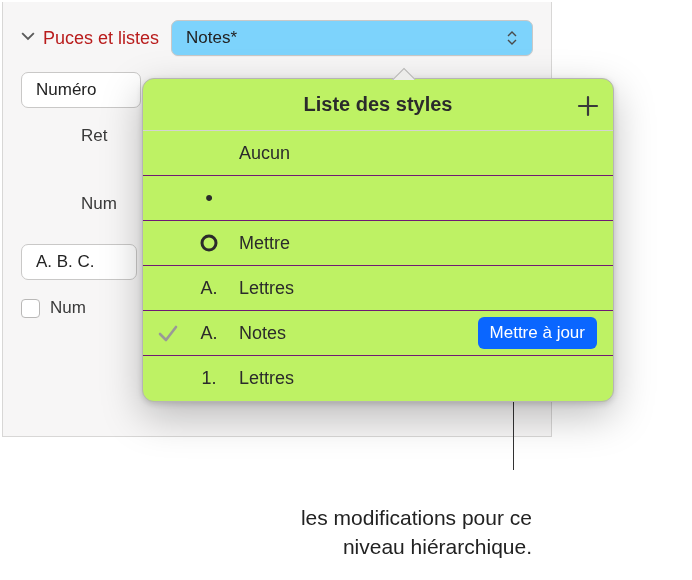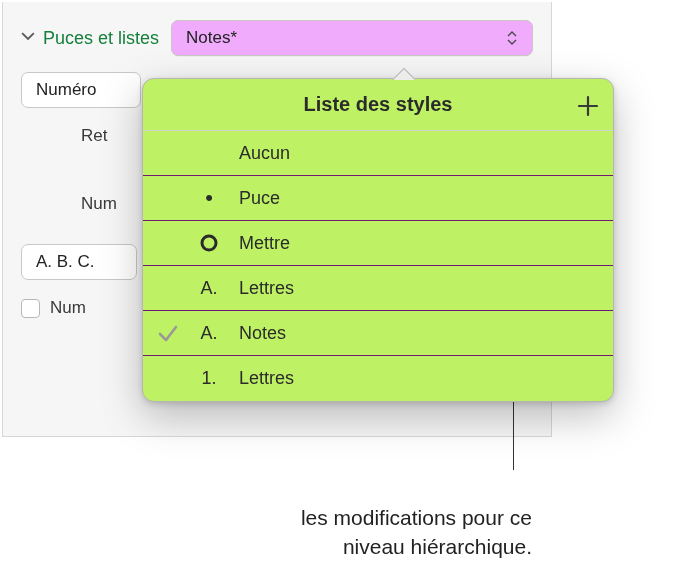--- a/index.html
+++ b/index.html
@@ -31,26 +31,26 @@
       display: flex;
       align-items: center;
       gap: 8px;
     }
     .chevron-down {
       width: 14px;
       height: 14px;
     }
     .section-title {
       font-size: 18px;
-      color: #15803d;
+      color: #b91c1c;
       font-weight: 400;
     }
     .dropdown-btn {
       flex: 1;
-      background: #f0abfc;
+      background: #7dd3fc;
       border: 1px solid #c9c8c7;
       border-radius: 7px;
       height: 36px;
       display: flex;
       align-items: center;
       justify-content: space-between;
       padding: 0 14px;
       font-size: 17px;
       color: #222;
       box-shadow: 0 1px 1px rgba(0,0,0,0.03);
@@ -297,23 +297,20 @@
     </span>
   </div>
   <ul class="style-list">
     <li class="style-item">
       <div class="style-label-wrap">
         <span>Aucun</span>
       </div>
     </li>
     <li class="style-item">
       <span class="style-icon bullet-dot">•</span>
-      <div class="style-label-wrap">
-        <span>Puce</span>
-      </div>
     </li>
     <li class="style-item">
       <span class="style-icon ring-icon">
         <svg width="20" height="20" viewBox="0 0 20 20">
             <circle cx="10" cy="10" r="7" fill="none" stroke="#2b2b2b" stroke-width="3"></circle>
           </svg>
       </span>
       <div class="style-label-wrap">
         <span>Mettre</span>
       </div>
@@ -330,20 +327,21 @@
       <span class="check-mark">
         <svg viewBox="0 0 22 22">
             <path d="M3 12 L9 18 L19 5" fill="none" stroke="#9a9997" stroke-width="2.6" stroke-linecap="round" stroke-linejoin="round"></path>
           </svg>
       </span>
       <span class="style-icon">
           <span>A.</span>
         </span>
       <div class="style-label-wrap">
         <span>Notes</span>
+        <span class="update-btn">Mettre à jour</span>
       </div>
     </li>
     <li class="style-item">
       <span class="style-icon">
           <span>1.</span>
         </span>
       <div class="style-label-wrap">
         <span>Lettres</span>
       </div>
     </li>

